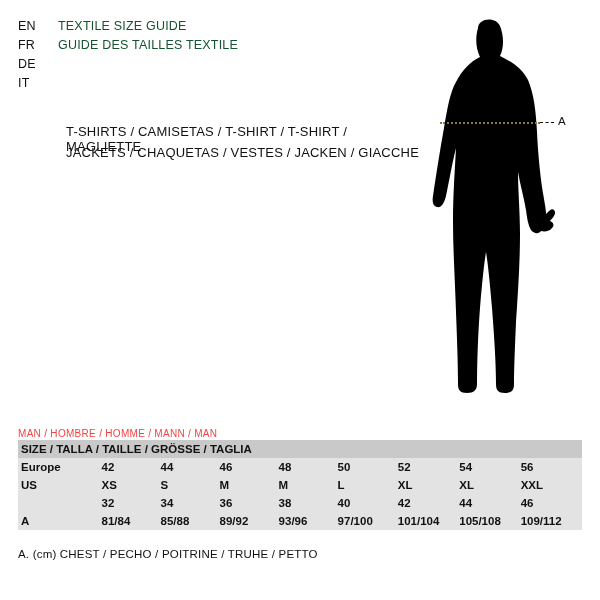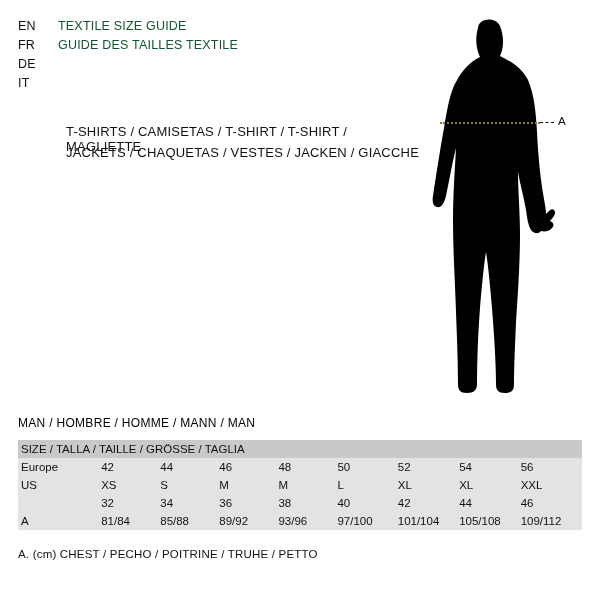--- a/index.html
+++ b/index.html
@@ -81,39 +81,39 @@
     top: 110px;
     width: 14px;
     height: 1px;
     border-top: 1px dashed #111;
   }
 
   
   .table-title {
     position: absolute;
     left: 18px;
-    top: 416px;
-    font-size: 12px;
+    top: 428px;
+    font-size: 10px;
     letter-spacing: 0.3px;
-    color: #000000;
+    color: #ef4444;
   }
   table.size-table {
     position: absolute;
     left: 18px;
     top: 440px;
     width: 564px;
     border-collapse: collapse;
     font-size: 11.5px;
     color: #111;
   }
   table.size-table td, table.size-table th {
     text-align: left;
     padding: 0;
     height: 18px;
-    font-weight: normal;
+    font-weight: bold;
     vertical-align: middle;
   }
   .row-head {
     background: #c9c9c9;
   }
   .row-shade {
     background: #e3e3e3;
     padding-left: 8px;
   }
   .col-label {

